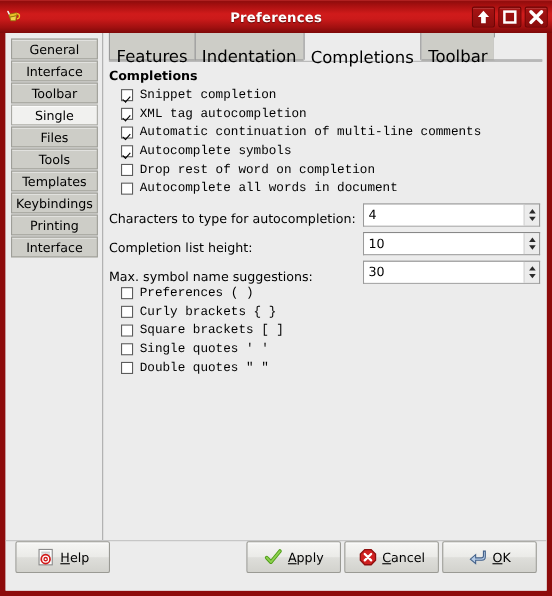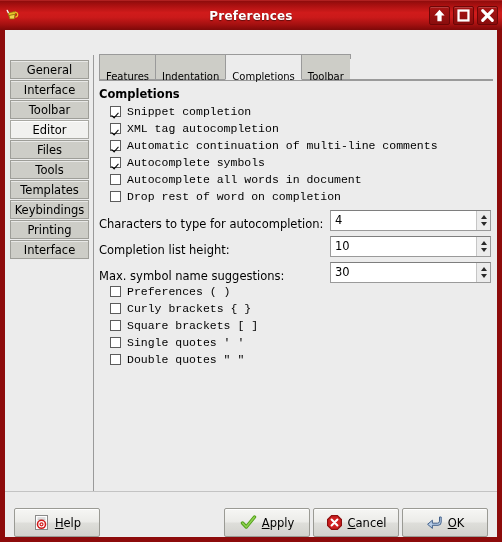--- a/index.html
+++ b/index.html
@@ -76,21 +76,20 @@
     flex: 1 1 auto;
     background: #ececec;
     display: flex; flex-direction: column;
     overflow: hidden;
     position: relative;
   }
   .upper {
     flex: 1 1 auto;
     display: flex;
     min-height: 0;
-    margin-top: 25px;
   }
 
   
   .sidebar {
     width: 89px; min-width: 89px;
     background: #ececec;
     border-right: 1px solid #9a9a9a;
     padding-top: 5px;
     box-sizing: border-box;
   }
@@ -127,21 +126,21 @@
     display: flex;
     align-items: flex-end;
     height: 21px;
     border-bottom: 1px solid #9a9a9a;
     position: relative;
     box-sizing: border-box;
   }
   .tab {
     height: 20px; line-height: 19px;
     padding: 12px 6px;
-    font-size: 10px;
+    font-size: 15px;
     background: #cdcdc7;
     border: 1px solid #9a9a9a;
     border-bottom: 1px solid #9a9a9a;
     box-sizing: border-box;
     margin-right: -1px;
     white-space: nowrap;
   }
   .tab.active {
     background: #ececec;
     border-bottom: 1px solid #ececec;
@@ -247,21 +246,21 @@
   }
   .arrow-up { border-bottom: 4px solid #2a2a2a; }
   .arrow-dn { border-top: 4px solid #2a2a2a; }
 
   
   .actionbar {
     flex: 0 0 auto;
     height: 46px;
     background: #ececec;
     border-top: 1px solid #c3c3c3;
-    display: flex; align-items: flex-end;
+    display: flex; align-items: flex-start;
     padding: 0 9px;
     box-sizing: border-box;
     position: relative;
   }
   .btn {
     height: 29px;
     min-width: 86px;
     padding: 0 10px;
     background: linear-gradient(to bottom, #f6f6f4 0%, #ebebe8 48%, #dededa 52%, #d2d2cd 100%);
     border: 1px solid #9a9a94;
@@ -312,21 +311,21 @@
     </span>
   </div>
 
   <div class="body-area">
     <div class="upper">
 
       <div class="sidebar">
         <div class="side-item">General</div>
         <div class="side-item">Interface</div>
         <div class="side-item">Toolbar</div>
-        <div class="side-item selected">Editor</div>
+        <div class="side-item selected">Single</div>
         <div class="side-item">Files</div>
         <div class="side-item">Tools</div>
         <div class="side-item">Templates</div>
         <div class="side-item">Keybindings</div>
         <div class="side-item">Printing</div>
         <div class="side-item">Interface</div>
       </div>
 
       <div class="content">
 
@@ -353,25 +352,25 @@
           <div class="check-row">
             <span class="cbox checked"></span>
             <span class="check-label">Automatic continuation of multi-line comments</span>
           </div>
           <div class="check-row">
             <span class="cbox checked"></span>
             <span class="check-label">Autocomplete symbols</span>
           </div>
           <div class="check-row">
             <span class="cbox"></span>
+            <span class="check-label">Drop rest of word on completion</span>
+          </div>
+          <div class="check-row">
+            <span class="cbox"></span>
             <span class="check-label">Autocomplete all words in document</span>
-          </div>
-          <div class="check-row">
-            <span class="cbox"></span>
-            <span class="check-label">Drop rest of word on completion</span>
           </div>
 
           <div class="spin-row">
             <span class="spin-label">Characters to type for autocompletion:</span>
             <span class="spinner">
               <span class="spin-field">4</span>
               <span class="spin-btns">
                 <span class="arrow-up"></span>
                 <span class="arrow-dn"></span>
               </span>

